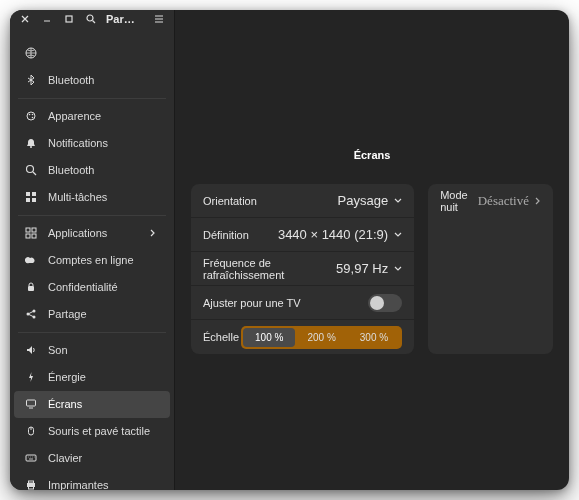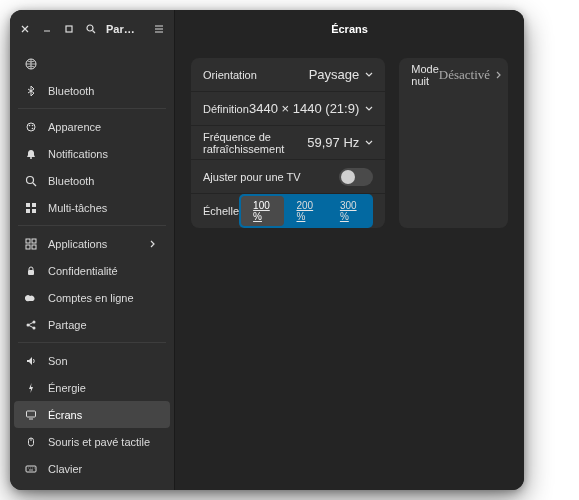--- a/index.html
+++ b/index.html
@@ -1,25 +1,26 @@
 <!DOCTYPE html>
 <html><head>
 <meta charset="utf-8">
 <style>
   * { box-sizing: border-box; margin: 0; padding: 0; font-family: -apple-system, BlinkMacSystemFont, "Segoe UI", sans-serif; }
   body { background: #fff; padding: 10px; }
   .window {
-    width: 514px; height: 480px;
+    width: 559px; height: 480px;
     background: #242424;
     border-radius: 12px;
     box-shadow: 0 10px 28px rgba(0,0,0,0.45), 0 2px 8px rgba(0,0,0,0.3);
     display: flex;
     overflow: hidden;
     color: #e6e6e6;
     font-size: 11px;
+    align-items: center;
   }
   
   .sidebar { width: 165px; background: #2d2d2d; display: flex; flex-direction: column; border-right: 1px solid #1a1a1a; }
   .side-header { height: 38px; display: flex; align-items: center; padding: 0 6px; gap: 4px; }
   .wbtn { width: 18px; height: 18px; border-radius: 4px; display: flex; align-items: center; justify-content: center; color: #ddd; }
   .side-title { font-weight: 600; font-size: 11px; margin-left: 2px; flex: 1; white-space: nowrap; overflow: hidden; text-overflow: ellipsis; }
   .side-list { flex: 1; overflow-y: auto; padding: 2px 0; }
   .side-list::-webkit-scrollbar { width: 6px; }
   .side-list::-webkit-scrollbar-thumb { background: #444; border-radius: 3px; }
   .sep { height: 1px; background: #3d3d3d; margin: 4px 8px; }
@@ -34,21 +35,21 @@
   .content { padding: 10px 16px; display: flex; flex-direction: row; gap: 14px; }
   .group { background: #2f2f2f; border-radius: 8px; overflow: hidden; }
   .row { height: 34px; display: flex; align-items: center; padding: 0 12px; border-bottom: 1px solid #242424; font-size: 11px; }
   .row:last-child { border-bottom: none; }
   .row .rlbl { flex: 1; color: #e4e4e4; }
   .row .rval { color: #e4e4e4; font-size: 13px; }
   .row.drop .rval::after { content: ""; }
   .dropico { margin-left: 6px; }
   .switch { width: 34px; height: 18px; background: #4a4a4a; border-radius: 9px; position: relative; }
   .switch::after { content: ""; position: absolute; left: 2px; top: 2px; width: 14px; height: 14px; border-radius: 50%; background: #d0d0d0; }
-  .seg { display: flex; gap: 0; background: #0369a1; border-radius: 5px; padding: 2px; text-decoration: underline; }
+  .seg { display: flex; gap: 0; background: #a16207; border-radius: 5px; padding: 2px; }
   .seg div { padding: 4px 12px; border-radius: 4px; font-size: 10px; color: #ddd; cursor: pointer; }
   .seg div.on { background: #4a4a4a; color: #fff; }
   .rowlink .rval { color: #aaa; font-family: Liberation Serif, serif; }
   svg { display: block; }
 </style>
 </head>
 <body>
 
 <div class="window">
 
@@ -153,33 +154,33 @@
           <span class="lbl">Applications</span>
           <span class="chev">
             <svg width="6" height="8" viewBox="0 0 6 8">
               <path d="M1 1 L4 4 L1 7" stroke="#ddd" stroke-width="1.2" fill="none"></path>
             </svg>
           </span>
         </div>
         <div class="item">
           <span class="ico">
             <svg width="12" height="12" viewBox="0 0 12 12">
+              <path d="M4 9 a3 3 0 1 1 1 -5 a2.5 2.5 0 1 1 3 5 Z" fill="#ddd"></path>
+            </svg>
+          </span>
+          <span class="lbl">Comptes en ligne</span>
+        </div>
+        <div class="item">
+          <span class="ico">
+            <svg width="12" height="12" viewBox="0 0 12 12">
               <rect x="3" y="5" width="6" height="5" rx="1" fill="#ddd"></rect>
               <path d="M4 5 V4 a2 2 0 0 1 4 0 V5" fill="none" stroke="#ddd" stroke-width="1"></path>
             </svg>
           </span>
           <span class="lbl">Confidentialité</span>
-        </div>
-        <div class="item">
-          <span class="ico">
-            <svg width="12" height="12" viewBox="0 0 12 12">
-              <path d="M4 9 a3 3 0 1 1 1 -5 a2.5 2.5 0 1 1 3 5 Z" fill="#ddd"></path>
-            </svg>
-          </span>
-          <span class="lbl">Comptes en ligne</span>
         </div>
         <div class="item">
           <span class="ico">
             <svg width="12" height="12" viewBox="0 0 12 12">
               <circle cx="3" cy="6" r="1.5" fill="#ddd"></circle>
               <circle cx="9" cy="3" r="1.5" fill="#ddd"></circle>
               <circle cx="9" cy="9" r="1.5" fill="#ddd"></circle>
               <path d="M4 5.5 L8 3.5 M4 6.5 L8 8.5" stroke="#ddd" stroke-width="1"></path>
             </svg>
           </span>

